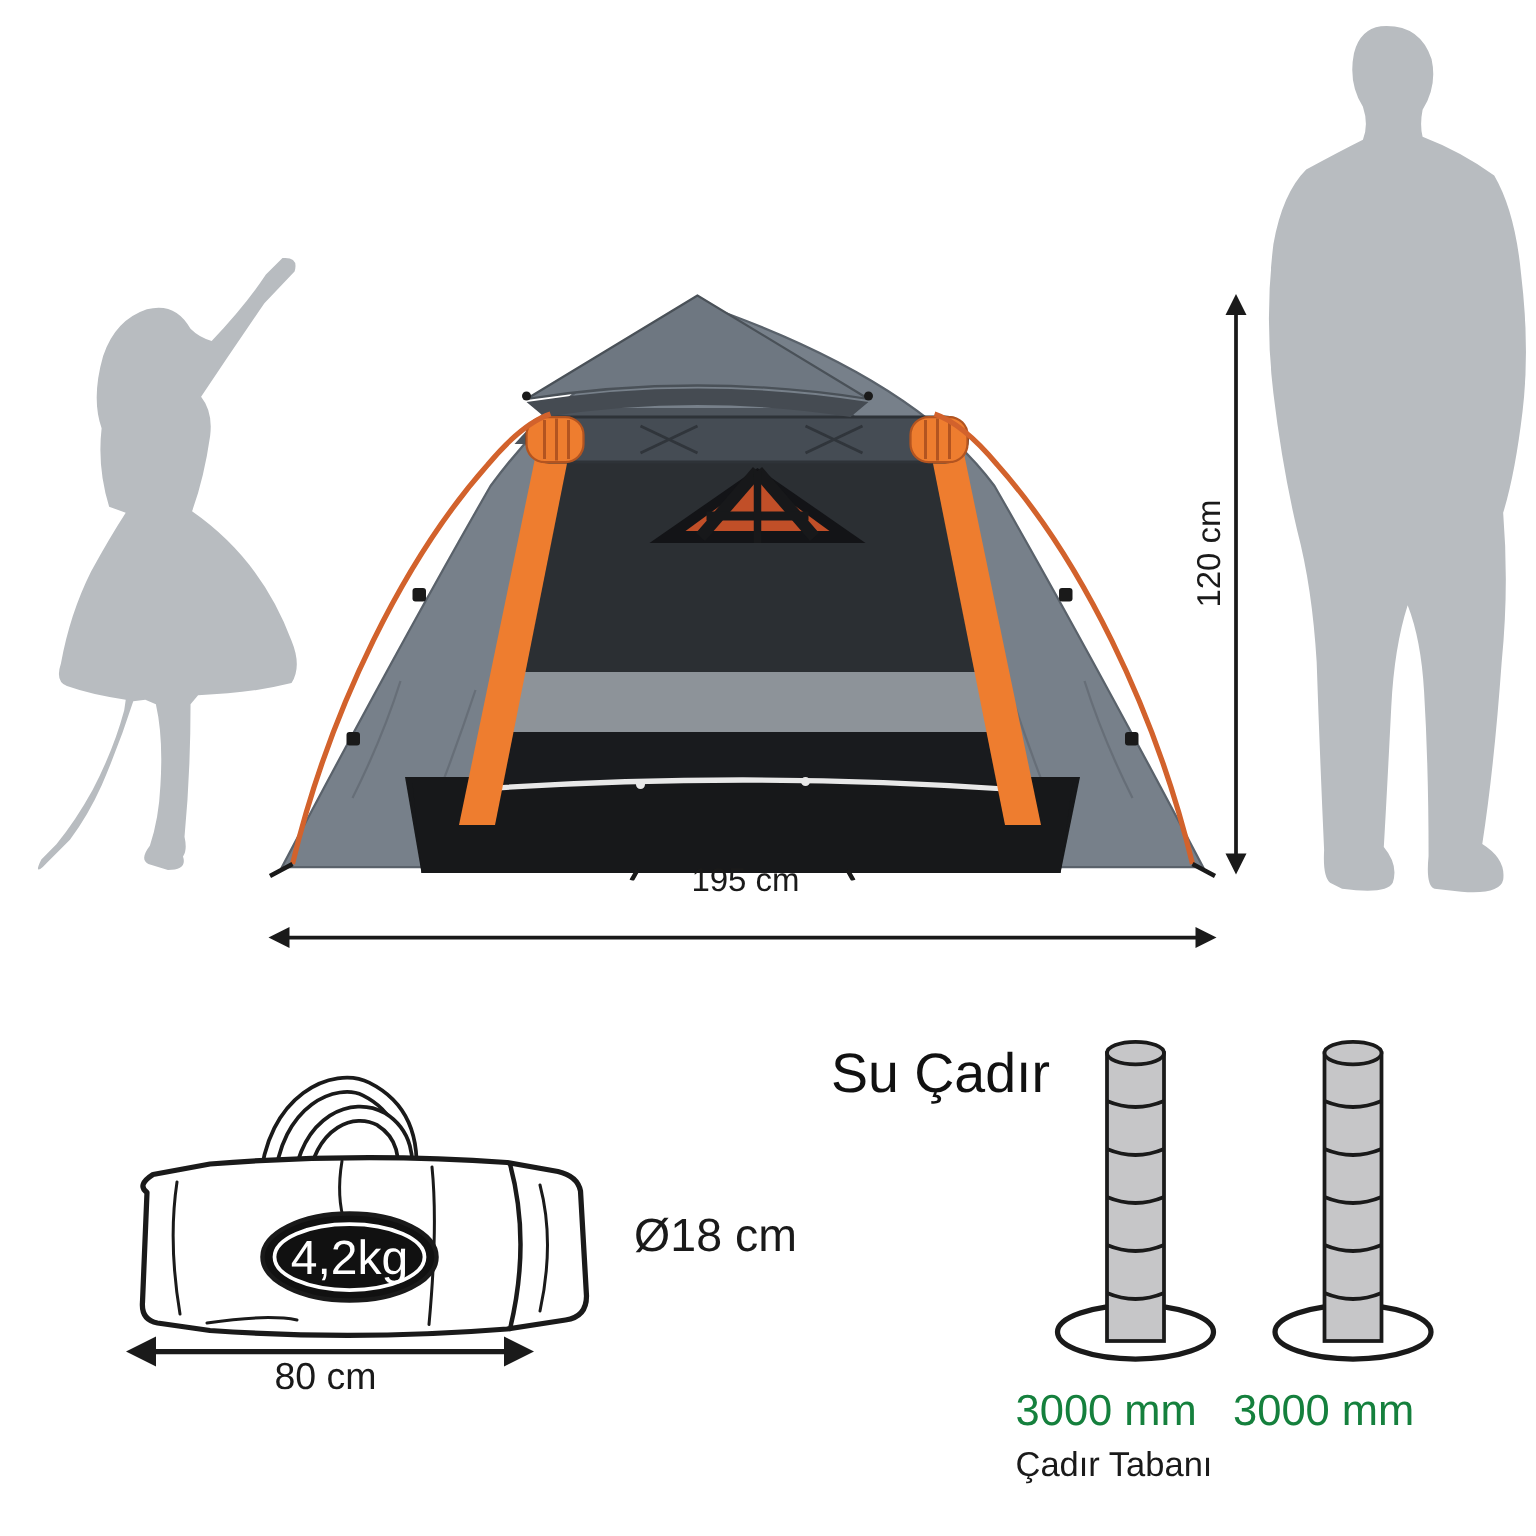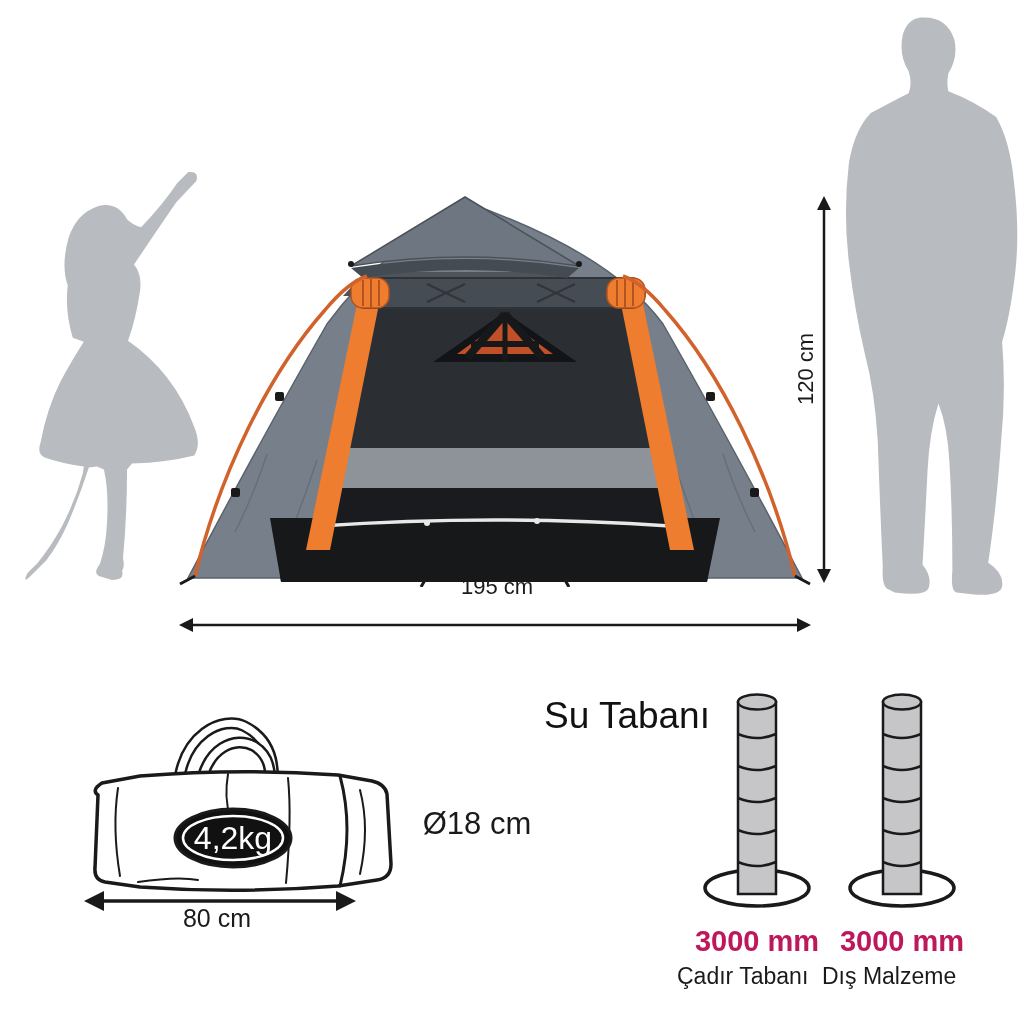--- a/index.html
+++ b/index.html
@@ -15,21 +15,21 @@
   .abs { position: absolute; }
   .dim-label {
     color: #1a1a1a;
     text-align: center;
     white-space: nowrap;
   }
   .lbl-small  { font-size: 22px; }
   .lbl-mid    { font-size: 31px; }
   .lbl-big    { font-size: 25px; }
   .heading    { font-size: 37px; color: #111; }
-  .col-value  { font-size: 29px; font-weight: 700; color: #be185d; text-align: center; }
+  .col-value  { font-size: 29px; font-weight: 400; color: #15803d; }
   .col-caption{ font-size: 23px; color: #1a1a1a; text-align: left; }
   .rot90 {
     transform: rotate(-90deg);
     transform-origin: center center;
   }
 </style>
 </head>
 <body>
 
 <div id="canvas">
@@ -174,21 +174,21 @@
 
   <div class="abs dim-label lbl-mid" style="left:412px; top:806px; width:130px; text-align:center;">Ø18 cm</div>
 
   <svg class="abs" style="left:80px; top:886px;" width="280" height="30" viewBox="0 0 280 30">
     <line x1="18" y1="15" x2="262" y2="15" stroke="#1a1a1a" stroke-width="3.5"></line>
     <path d="M 4 15 L 24 5 L 24 25 Z" fill="#1a1a1a"></path>
     <path d="M 276 15 L 256 5 L 256 25 Z" fill="#1a1a1a"></path>
   </svg>
   <div class="abs dim-label lbl-big" style="left:137px; top:904px; width:160px;">80 cm</div>
 
-  <div class="abs heading" style="left:542px; top:695px; width:170px; text-align:center;">Su Tabanı</div>
+  <div class="abs heading" style="left:542px; top:695px; width:170px; text-align:center;">Su Çadır</div>
 
   <svg class="abs" style="left:677px; top:684px;" width="160" height="232" viewBox="0 0 160 232">
     <ellipse cx="80" cy="204" rx="52" ry="18" fill="#ffffff" stroke="#1a1a1a" stroke-width="3.5"></ellipse>
     <rect x="61" y="18" width="38" height="192" fill="#c6c6c8" stroke="#1a1a1a" stroke-width="2.5"></rect>
     <g stroke="#1a1a1a" stroke-width="2.5" fill="none">
       <path d="M 61 50 Q 80 58 99 50"></path>
         <path d="M 61 82 Q 80 90 99 82"></path>
       <path d="M 61 114 Q 80 122 99 114"></path>
         <path d="M 61 146 Q 80 154 99 146"></path>
       <path d="M 61 178 Q 80 186 99 178"></path>
@@ -205,15 +205,14 @@
       <path d="M 61 114 Q 80 122 99 114"></path>
         <path d="M 61 146 Q 80 154 99 146"></path>
       <path d="M 61 178 Q 80 186 99 178"></path>
     </g>
     <ellipse cx="80" cy="18" rx="19" ry="7.5" fill="#c6c6c8" stroke="#1a1a1a" stroke-width="2.5"></ellipse>
   </svg>
 
   <div class="abs col-value" style="left:677px; top:925px; width:160px;">3000 mm</div>
   <div class="abs col-value" style="left:822px; top:925px; width:160px;">3000 mm</div>
   <div class="abs col-caption" style="left:677px; top:963px; width:160px;">Çadır Tabanı</div>
-  <div class="abs col-caption" style="left:822px; top:963px; width:160px;">Dış Malzeme</div>
 
 </div>
 
 </body></html>

